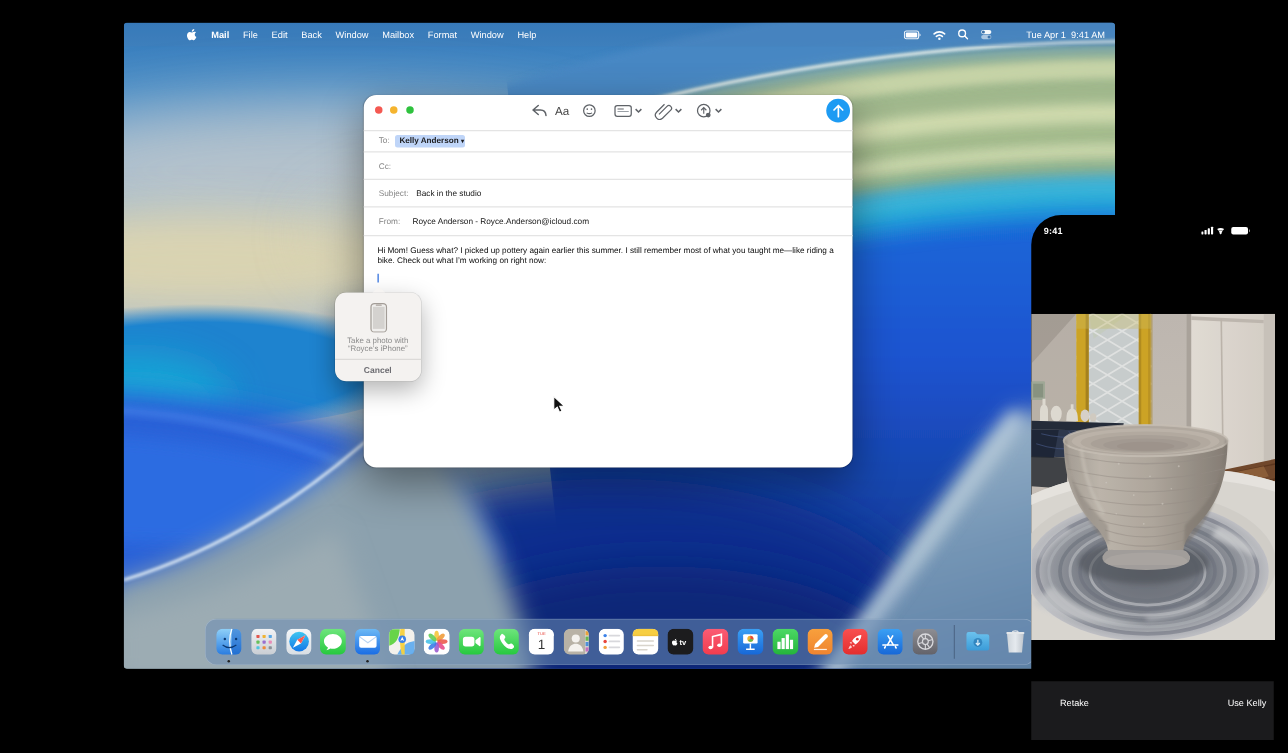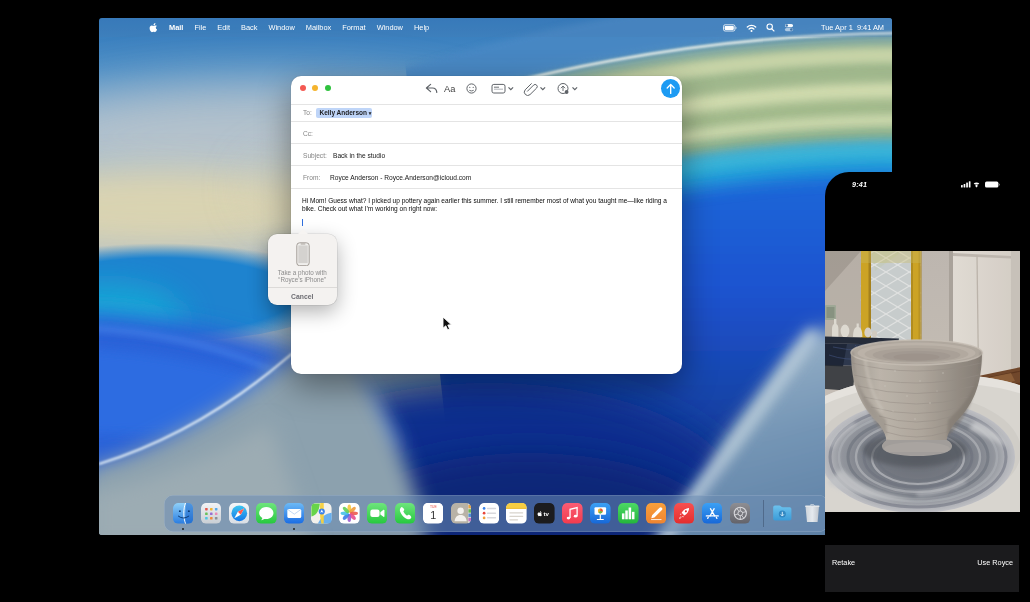--- a/index.html
+++ b/index.html
@@ -556,21 +556,21 @@
         <rect x="0.8" y="0.8" width="12.4" height="22.9" rx="2.8" fill="#f0efed" stroke="#a39d97" stroke-width="1"></rect>
         <rect x="2.3" y="3.4" width="9.4" height="17.7" fill="#d4d2cf"></rect>
         <rect x="4.6" y="1.6" width="4.8" height="1" rx="0.5" fill="#aaa49e"></rect>
       </svg>
       <div class="abs" style="left:0; top:34.8px; width:68.5px; text-align:center; color:#8b8b8b; font-size:6.3px; line-height:7.4px;">Take a photo with<br>“Royce’s iPhone”</div>
       <div class="abs" style="left:0; top:52.8px; width:68.5px; height:1px; background:#dcdad8;"></div>
       <div class="abs" style="left:0; top:58.8px; width:68.5px; text-align:center; color:#6d6d72; font-size:6.8px; font-weight:700;">Cancel</div>
     </div>
   </div>
   <div id="phone">
-    <div class="abs" style="left:27px; top:8px; color:#fff; font-size:7.2px; font-weight:700; letter-spacing:.2px;font-style:italic;">9:41</div>
+    <div class="abs" style="left:10px; top:8px; color:#fff; font-size:7.2px; font-weight:700; letter-spacing:.2px;">9:41</div>
     <svg class="abs" style="left:136px; top:7.5px;" width="46" height="9" viewBox="0 0 46 9">
       <g fill="#fff">
         <rect x="0" y="5.1" width="1.7" height="2.4" rx="0.5"></rect>
         <rect x="2.6" y="3.9" width="1.7" height="3.6" rx="0.5"></rect>
         <rect x="5.2" y="2.6" width="1.7" height="4.9" rx="0.5"></rect>
         <rect x="7.8" y="1.3" width="1.7" height="6.2" rx="0.5"></rect>
       </g>
       <g fill="#fff">
         <path d="M 18.3,3.2 A 5.6,5.6 0 0 0 12.7,3.2 L 13.9,4.5 A 3.9,3.9 0 0 1 17.1,4.5 Z"></path>
         <path d="M 17,4.9 A 3.1,3.1 0 0 0 14,4.9 L 15.5,6.6 Z"></path>
@@ -718,20 +718,20 @@
             <circle cx="68" cy="160" r="0.6"></circle>
           <circle cx="90" cy="168" r="0.7"></circle>
             <circle cx="112" cy="140" r="0.6"></circle>
             <circle cx="60" cy="135" r="0.7"></circle>
         </g>
         <rect width="195" height="261" fill="#4e463c" opacity="0.09"></rect>
         <path d="M 0,0 L 36,0 L 0,40 Z" fill="#6b635a" opacity="0.25"></path>
       </svg>
     </div>
     <div id="snapbar">
-      <div class="abs" style="left:7px; top:13px;">Retake</div>
-      <div class="abs" style="right:6px; top:13px;">Use Royce</div>
+      <div class="abs" style="left:23px; top:13px;">Retake</div>
+      <div class="abs" style="right:6px; top:13px;">Use Kelly</div>
     </div>
   </div>
   <svg id="cursor" class="abs" style="left:441px; top:316px;" width="12" height="16" viewBox="0 0 12 16">
     <path d="M 2,1 L 2,12.2 L 4.8,9.8 L 6.6,13.8 L 8.6,12.9 L 6.8,9 L 10.4,8.8 Z" fill="#111" stroke="#fff" stroke-width="0.9"></path>
   </svg>
 </div>
 
 </body></html>

